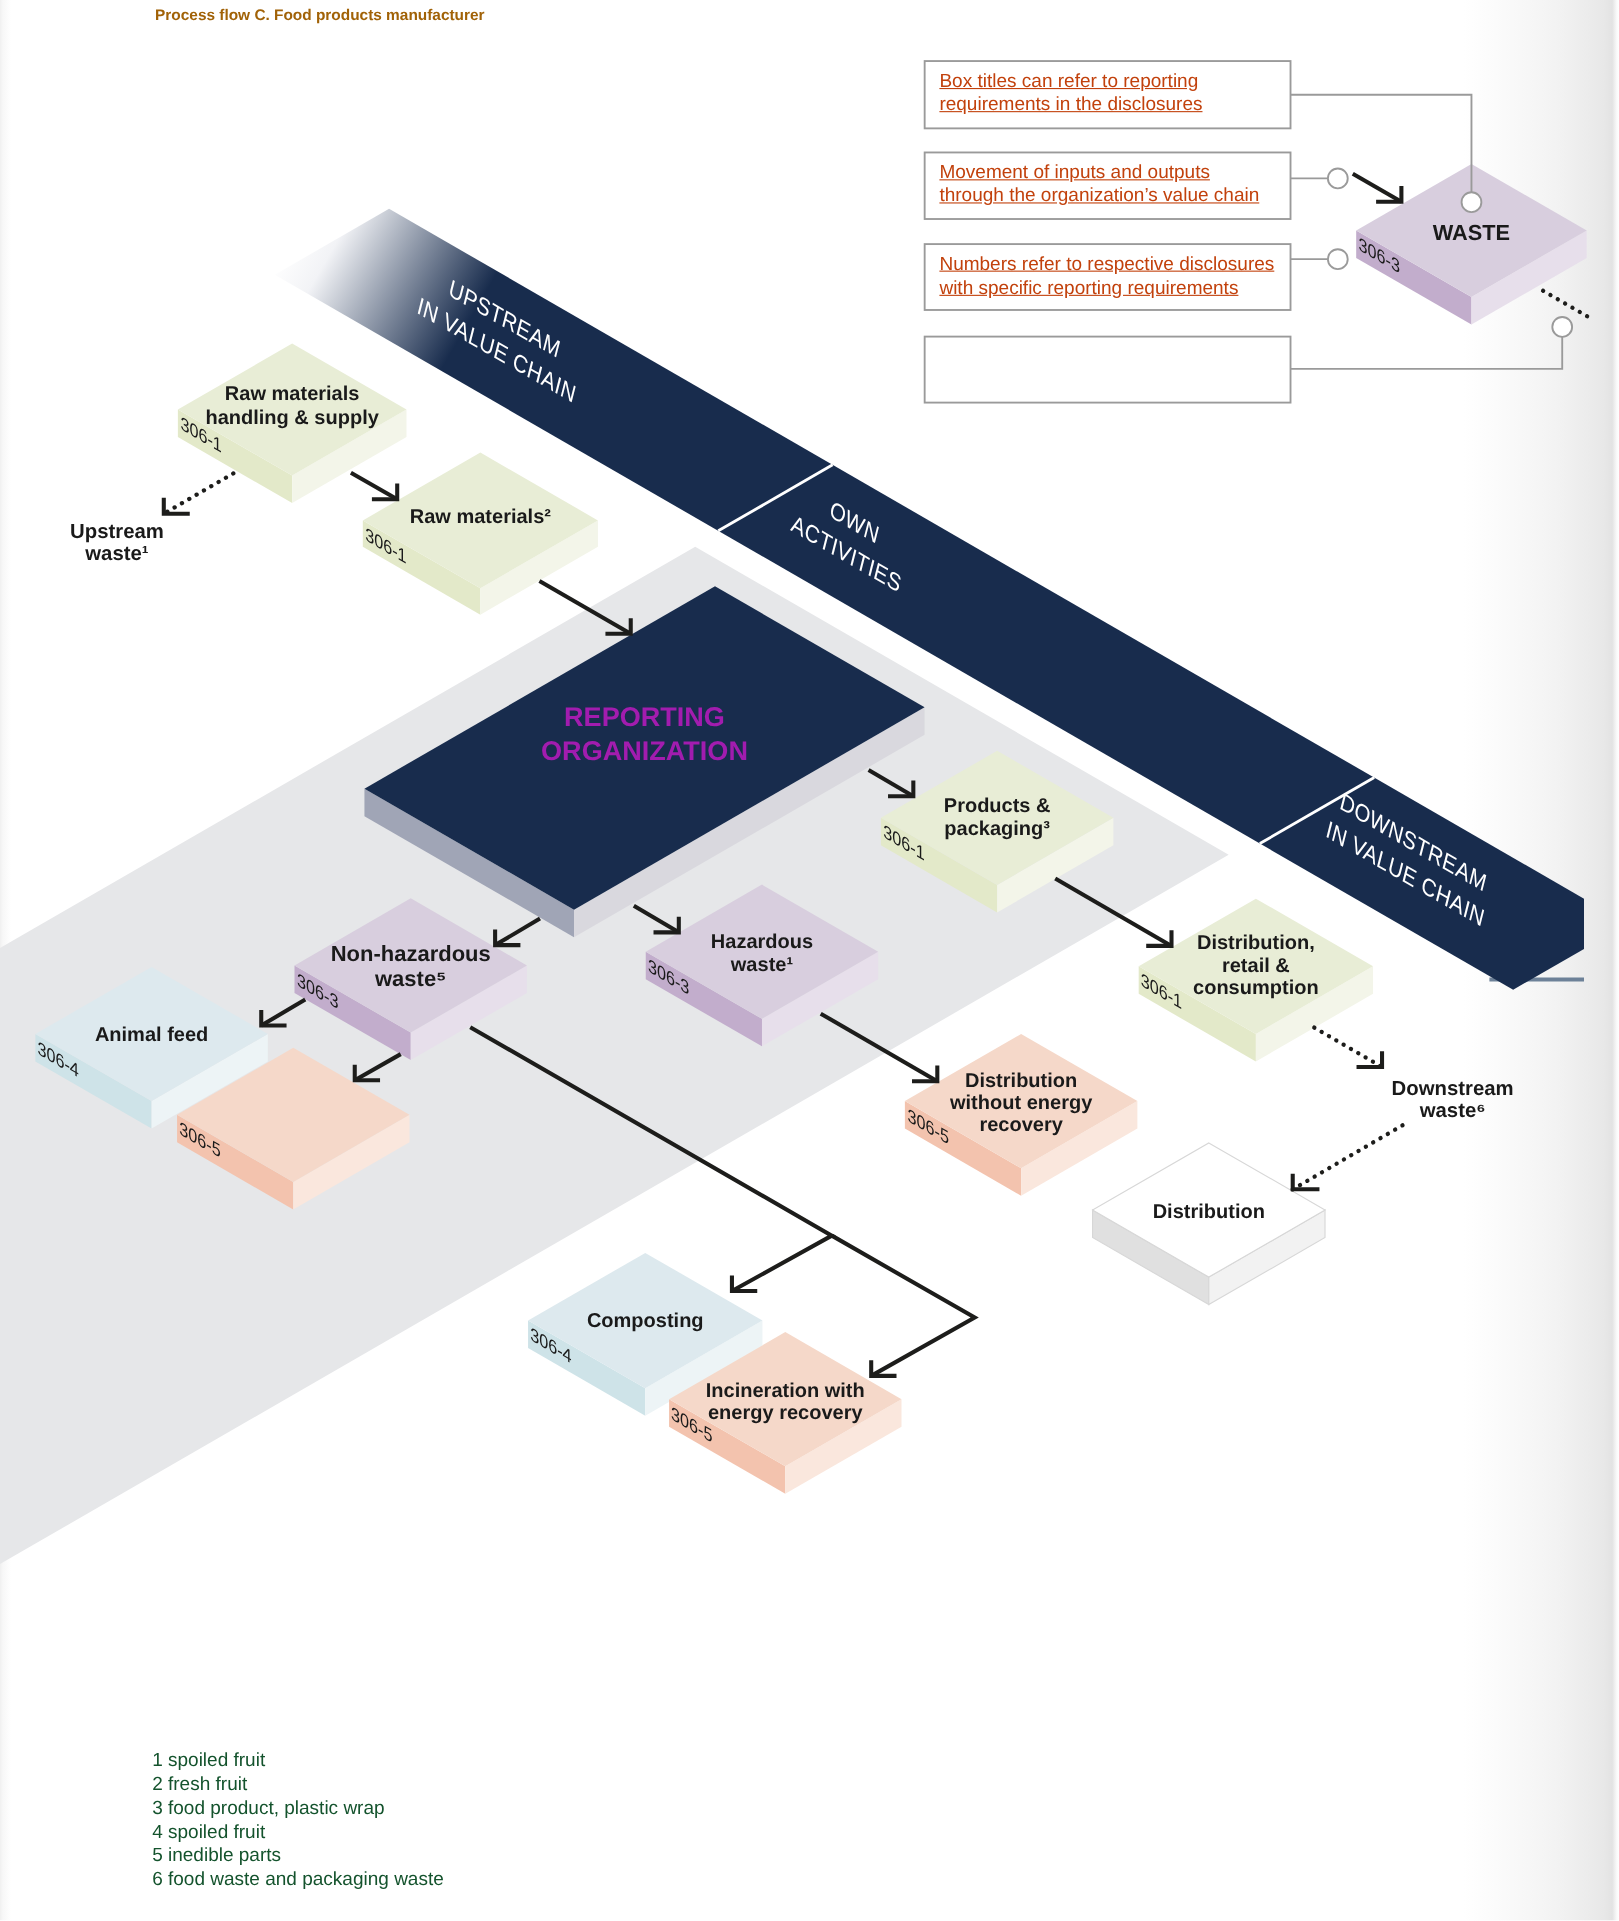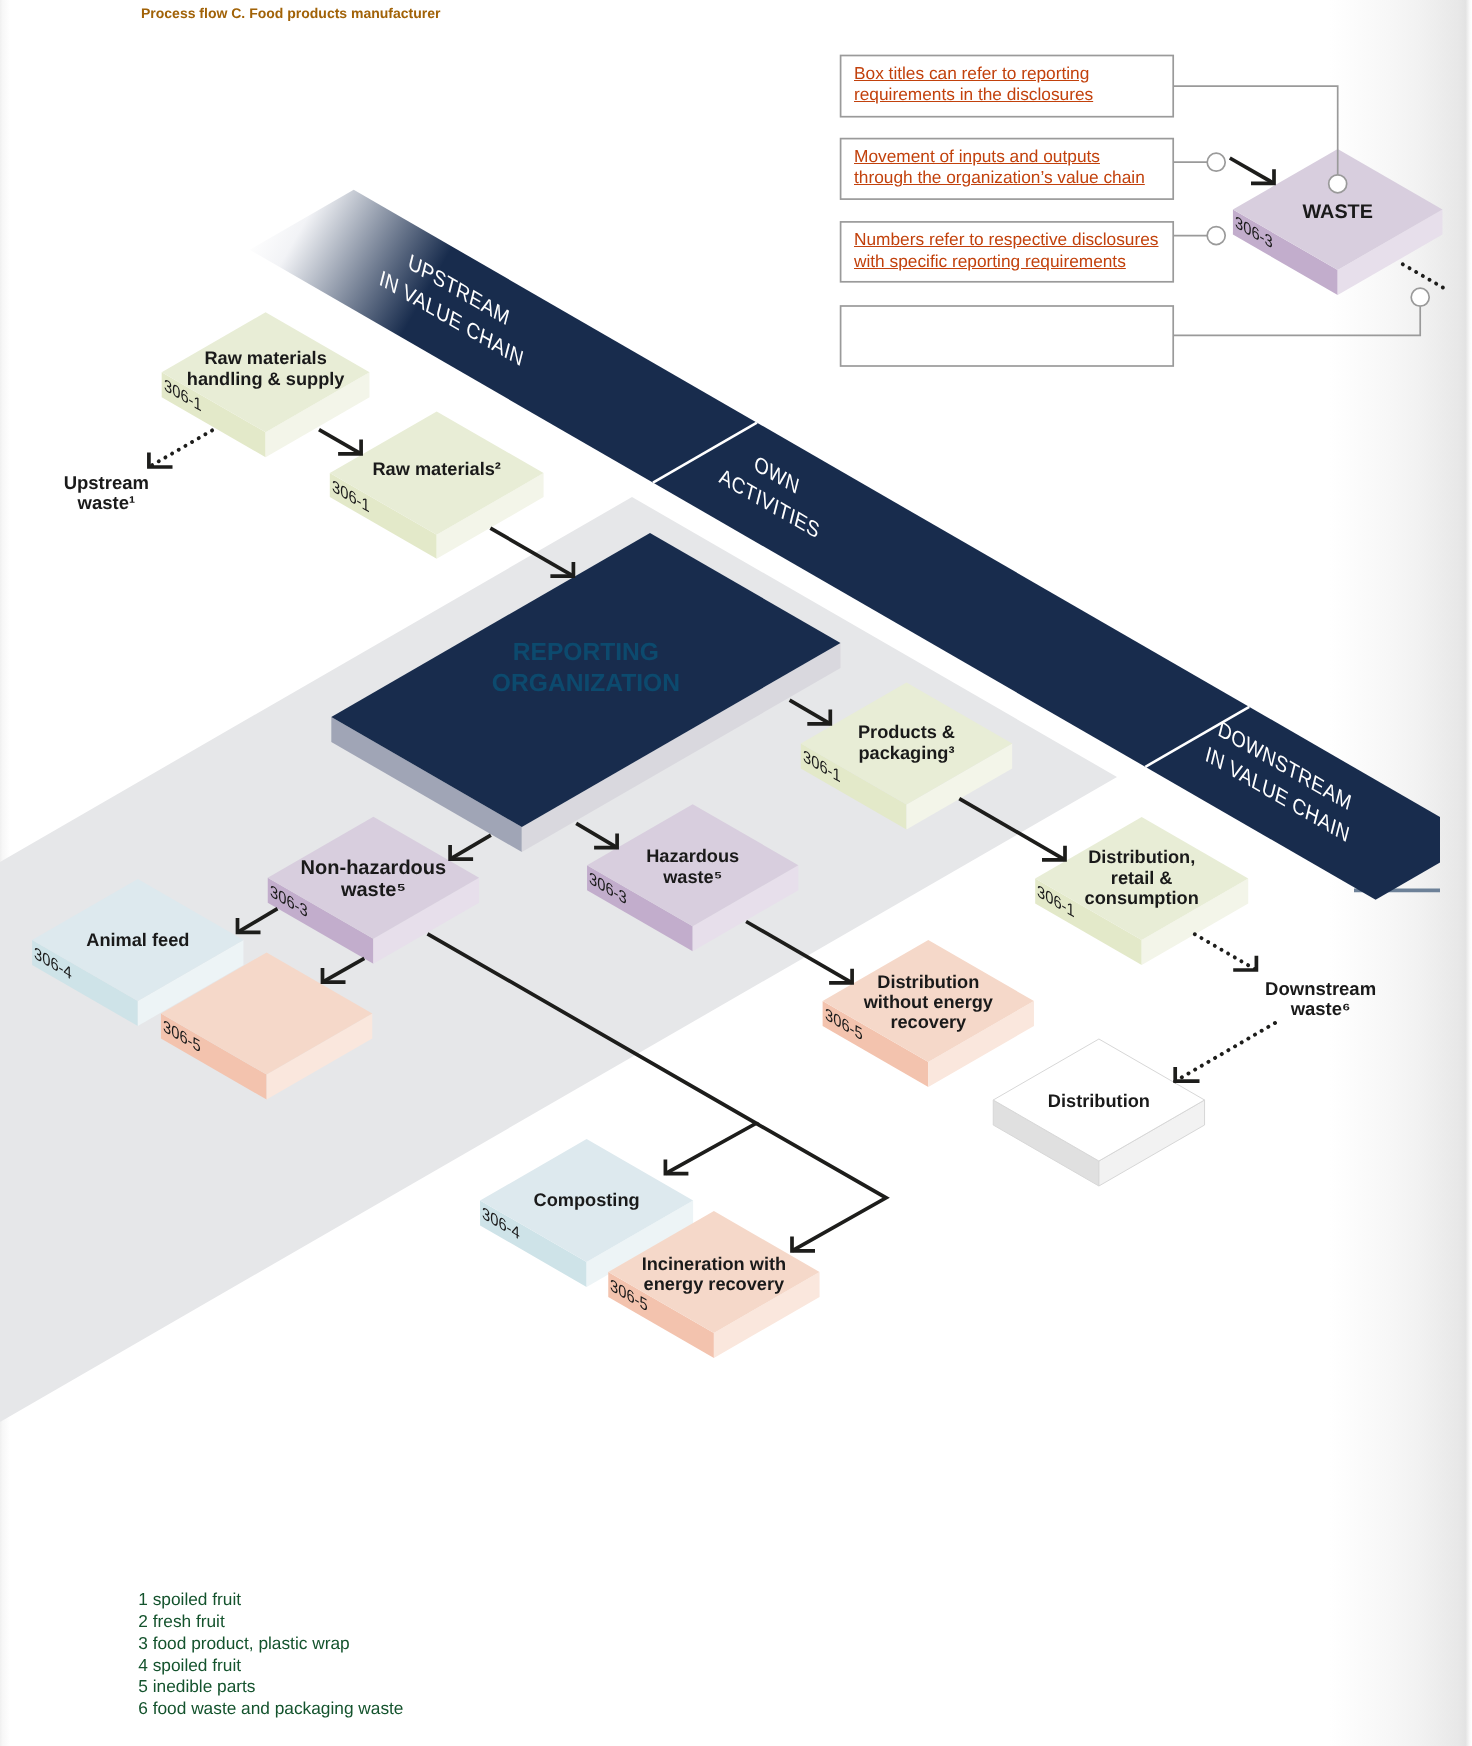--- a/index.html
+++ b/index.html
@@ -231,30 +231,30 @@
 5 inedible parts
 6 food waste and packaging waste</div>
   <div id="overlay">
       <div class="bxlbl" style="left: 1177.7px; top: 151.7px; width: 320px; height: 120px; display: flex; align-items: center; justify-content: center; font-size: 19.8px; line-height: 1.12;">WASTE</div>
       <div class="dcode" style="left: 1234.91px; top: 212.4px; font-size: 17px; transform: matrix(0.866025, 0.5, 0, 1, 0, 0);">306-3</div>
       <div class="bxlbl" style="left: 105.6px; top: 308.7px; width: 320px; height: 120px; display: flex; align-items: center; justify-content: center; font-size: 18.2px; line-height: 1.12;">Raw materials
 handling &amp; supply</div>
       <div class="dcode" style="left: 163.677px; top: 375.2px; font-size: 17px; transform: matrix(0.866025, 0.5, 0, 1, 0, 0);">306-1</div>
       <div class="bxlbl" style="left: 276.7px; top: 409.1px; width: 320px; height: 120px; display: flex; align-items: center; justify-content: center; font-size: 18.2px; line-height: 1.12;">Raw materials²</div>
       <div class="dcode" style="left: 331.832px; top: 476px; font-size: 17px; transform: matrix(0.866025, 0.5, 0, 1, 0, 0);">306-1</div>
-      <div class="bxlbl" style="left: 425.914px; top: 608.5px; width: 320px; height: 120px; display: flex; align-items: center; justify-content: center; font-size: 24.6px; line-height: 1.25; color: #0c4a6e;">REPORTING
+      <div class="bxlbl" style="left: 425.914px; top: 608.5px; width: 320px; height: 120px; display: flex; align-items: center; justify-content: center; font-size: 24.6px; line-height: 1.25; color: #a21caf;">REPORTING
 ORGANIZATION</div>
       <div class="bxlbl" style="left: 746.5px; top: 682.8px; width: 320px; height: 120px; display: flex; align-items: center; justify-content: center; font-size: 18.2px; line-height: 1.12;">Products &amp;
 packaging³</div>
       <div class="dcode" style="left: 802.845px; top: 746.4px; font-size: 17px; transform: matrix(0.866025, 0.5, 0, 1, 0, 0);">306-1</div>
       <div class="bxlbl" style="left: 213.4px; top: 819.2px; width: 320px; height: 120px; display: flex; align-items: center; justify-content: center; font-size: 20px; line-height: 1.12;">Non-hazardous
 waste⁵</div>
       <div class="dcode" style="left: 269.745px; top: 880.6px; font-size: 17px; transform: matrix(0.866025, 0.5, 0, 1, 0, 0);">306-3</div>
       <div class="bxlbl" style="left: 532.7px; top: 806.5px; width: 320px; height: 120px; display: flex; align-items: center; justify-content: center; font-size: 18.2px; line-height: 1.12;">Hazardous
-waste⁵</div>
+waste¹</div>
       <div class="dcode" style="left: 589.045px; top: 868.1px; font-size: 17px; transform: matrix(0.866025, 0.5, 0, 1, 0, 0);">306-3</div>
       <div class="bxlbl" style="left: 981.7px; top: 817.8px; width: 320px; height: 120px; display: flex; align-items: center; justify-content: center; font-size: 18.2px; line-height: 1.12;">Distribution,
 retail &amp;
 consumption</div>
       <div class="dcode" style="left: 1037.18px; top: 881.4px; font-size: 17px; transform: matrix(0.866025, 0.5, 0, 1, 0, 0);">306-1</div>
       <div class="bxlbl" style="left: -22.2px; top: 880.5px; width: 320px; height: 120px; display: flex; align-items: center; justify-content: center; font-size: 18.2px; line-height: 1.12;">Animal feed</div>
       <div class="dcode" style="left: 34.1449px; top: 942.9px; font-size: 17px; transform: matrix(0.866025, 0.5, 0, 1, 0, 0);">306-4</div>
       <div class="dcode" style="left: 162.945px; top: 1016.4px; font-size: 17px; transform: matrix(0.866025, 0.5, 0, 1, 0, 0);">306-5</div>
       <div class="bxlbl" style="left: 768.3px; top: 942.2px; width: 320px; height: 120px; display: flex; align-items: center; justify-content: center; font-size: 18.2px; line-height: 1.12;">Distribution
 without energy

